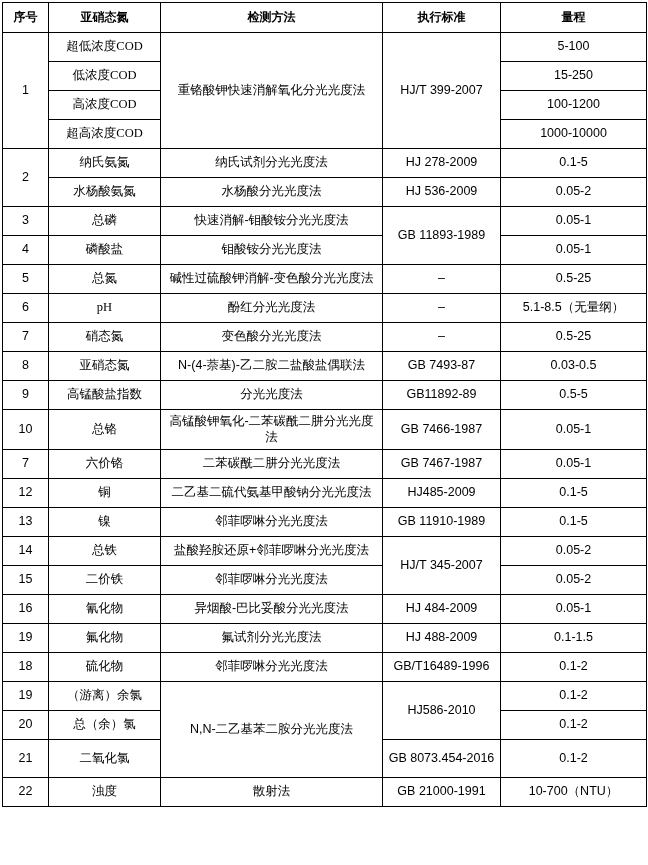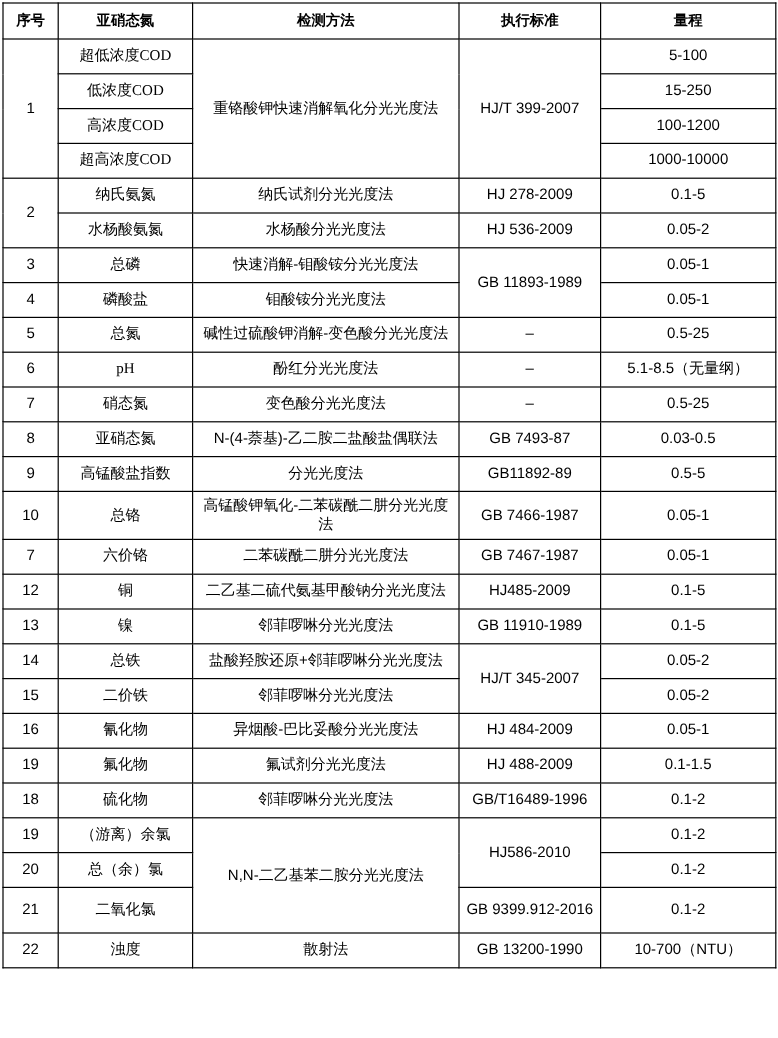--- a/index.html
+++ b/index.html
@@ -247,26 +247,26 @@
 
       <tr class="row-h">
         <td class="no-cell">20</td>
         <td class="param-cell">总（余）氯</td>
         <td class="range-cell">0.1-2</td>
       </tr>
 
       <tr style="height:38px">
         <td class="no-cell">21</td>
         <td class="param-cell">二氧化氯</td>
-        <td class="std-cell">GB 9399.912-2016</td>
+        <td class="std-cell">GB 8073.454-2016</td>
         <td class="range-cell">0.1-2</td>
       </tr>
 
       <tr class="row-h">
         <td class="no-cell">22</td>
         <td class="param-cell">浊度</td>
         <td class="method-cell">散射法</td>
-        <td class="std-cell">GB 13200-1990</td>
+        <td class="std-cell">GB 21000-1991</td>
         <td class="range-cell">10-700（NTU）</td>
       </tr>
     </tbody>
   </table>
 </div>
 
 </body></html>

